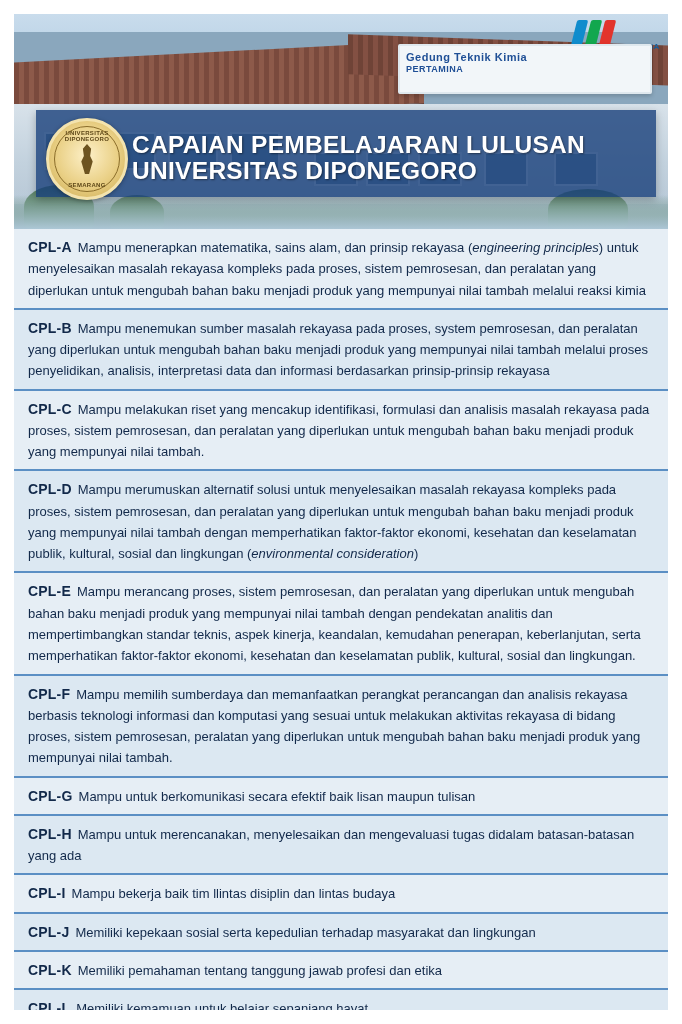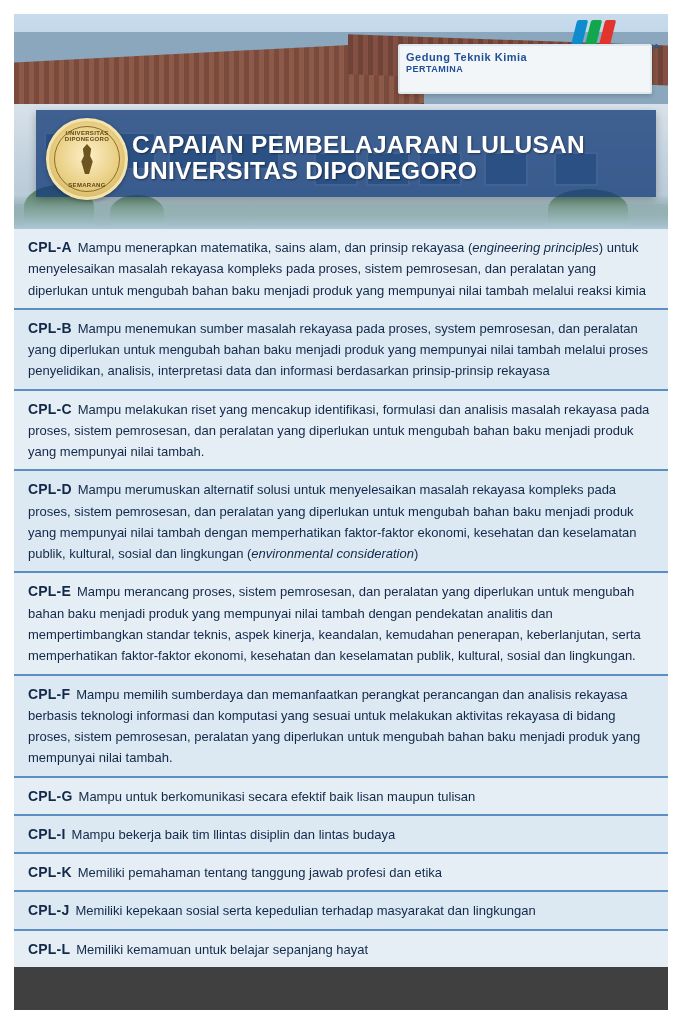--- a/index.html
+++ b/index.html
@@ -195,21 +195,21 @@
     transform: translate(-50%, -50%);
     width: 26px; height: 30px;
     background: #6d5420;
     clip-path: polygon(50% 0%, 66% 16%, 62% 40%, 72% 58%, 58% 100%, 42% 100%, 28% 58%, 38% 40%, 34% 16%);
   }
 
   
   .list {
     position: absolute;
     left: 0; top: 215px; right: 0; bottom: 0;
-    background: #404040;
+    background: #fde047;
     padding: 0;
     overflow: hidden;
   }
   .row {
     position: relative;
     padding: 7px 14px 8px 14px;
     border-bottom: 2px solid #5b8fc4;
     background: #e6eef5;
   }
   .row:nth-child(even) { background: #dce8f2; }
@@ -303,27 +303,30 @@
         <div class="row">
           <div class="rowbody"><span class="code">CPL-E</span><span class="txt">Mampu merancang proses, sistem pemrosesan, dan peralatan yang diperlukan untuk mengubah bahan baku menjadi produk yang mempunyai nilai tambah dengan pendekatan analitis dan mempertimbangkan standar teknis, aspek kinerja, keandalan, kemudahan penerapan, keberlanjutan, serta memperhatikan faktor-faktor ekonomi, kesehatan dan keselamatan publik, kultural, sosial dan lingkungan.</span></div>
         </div>
         <div class="row">
           <div class="rowbody"><span class="code">CPL-F</span><span class="txt">Mampu memilih sumberdaya dan memanfaatkan perangkat perancangan dan analisis rekayasa berbasis teknologi informasi dan komputasi yang sesuai untuk melakukan aktivitas rekayasa di bidang proses, sistem pemrosesan, peralatan yang diperlukan untuk mengubah bahan baku menjadi produk yang mempunyai nilai tambah.</span></div>
         </div>
         <div class="row">
           <div class="rowbody"><span class="code">CPL-G</span><span class="txt">Mampu untuk berkomunikasi secara efektif baik lisan maupun tulisan</span></div>
         </div>
         <div class="row">
+          <div class="rowbody"><span class="code">CPL-H</span><span class="txt">Mampu untuk merencanakan, menyelesaikan dan mengevaluasi tugas didalam batasan-batasan yang ada</span></div>
+        </div>
+        <div class="row">
           <div class="rowbody"><span class="code">CPL-I</span><span class="txt">Mampu bekerja baik tim llintas disiplin dan lintas budaya</span></div>
         </div>
         <div class="row">
+          <div class="rowbody"><span class="code">CPL-J</span><span class="txt">Memiliki kepekaan sosial serta kepedulian terhadap masyarakat dan lingkungan</span></div>
+        </div>
+        <div class="row">
           <div class="rowbody"><span class="code">CPL-K</span><span class="txt">Memiliki pemahaman tentang tanggung jawab profesi dan etika</span></div>
-        </div>
-        <div class="row">
-          <div class="rowbody"><span class="code">CPL-J</span><span class="txt">Memiliki kepekaan sosial serta kepedulian terhadap masyarakat dan lingkungan</span></div>
         </div>
         <div class="row">
           <div class="rowbody"><span class="code">CPL-L</span><span class="txt">Memiliki kemamuan untuk belajar sepanjang hayat</span></div>
         </div>
       </div>
 
   </div>
 </div>
 
 </body></html>

